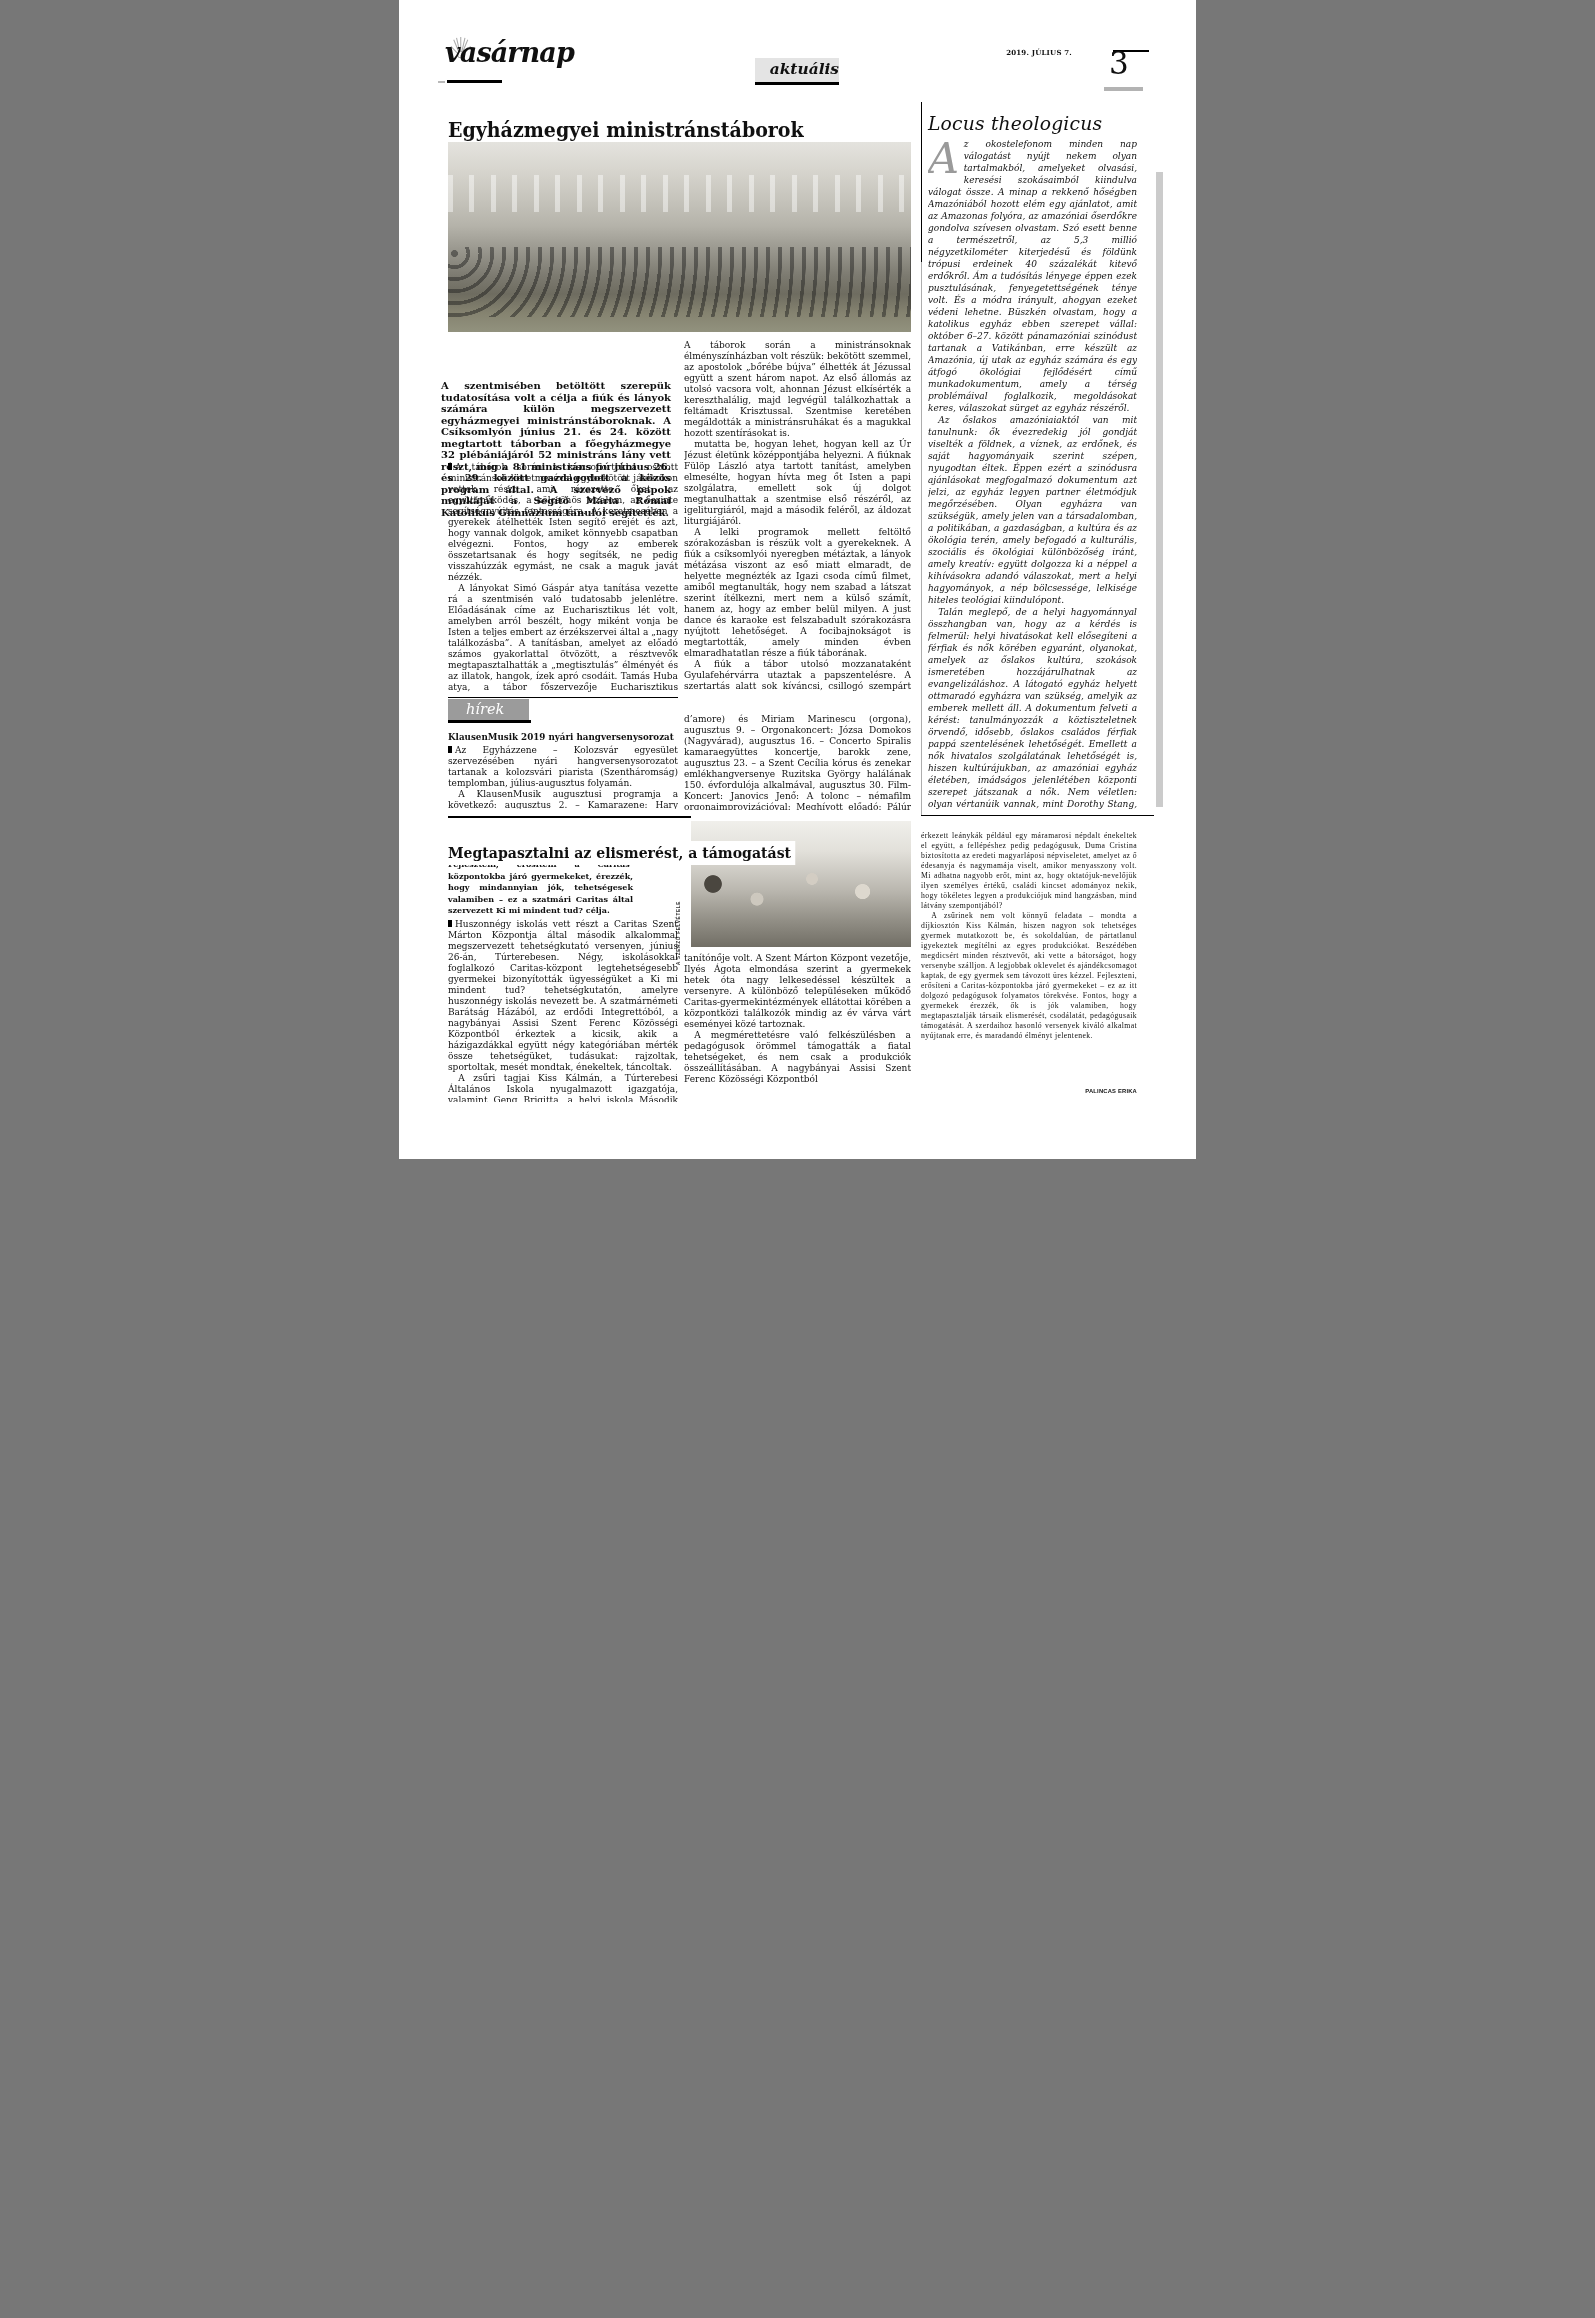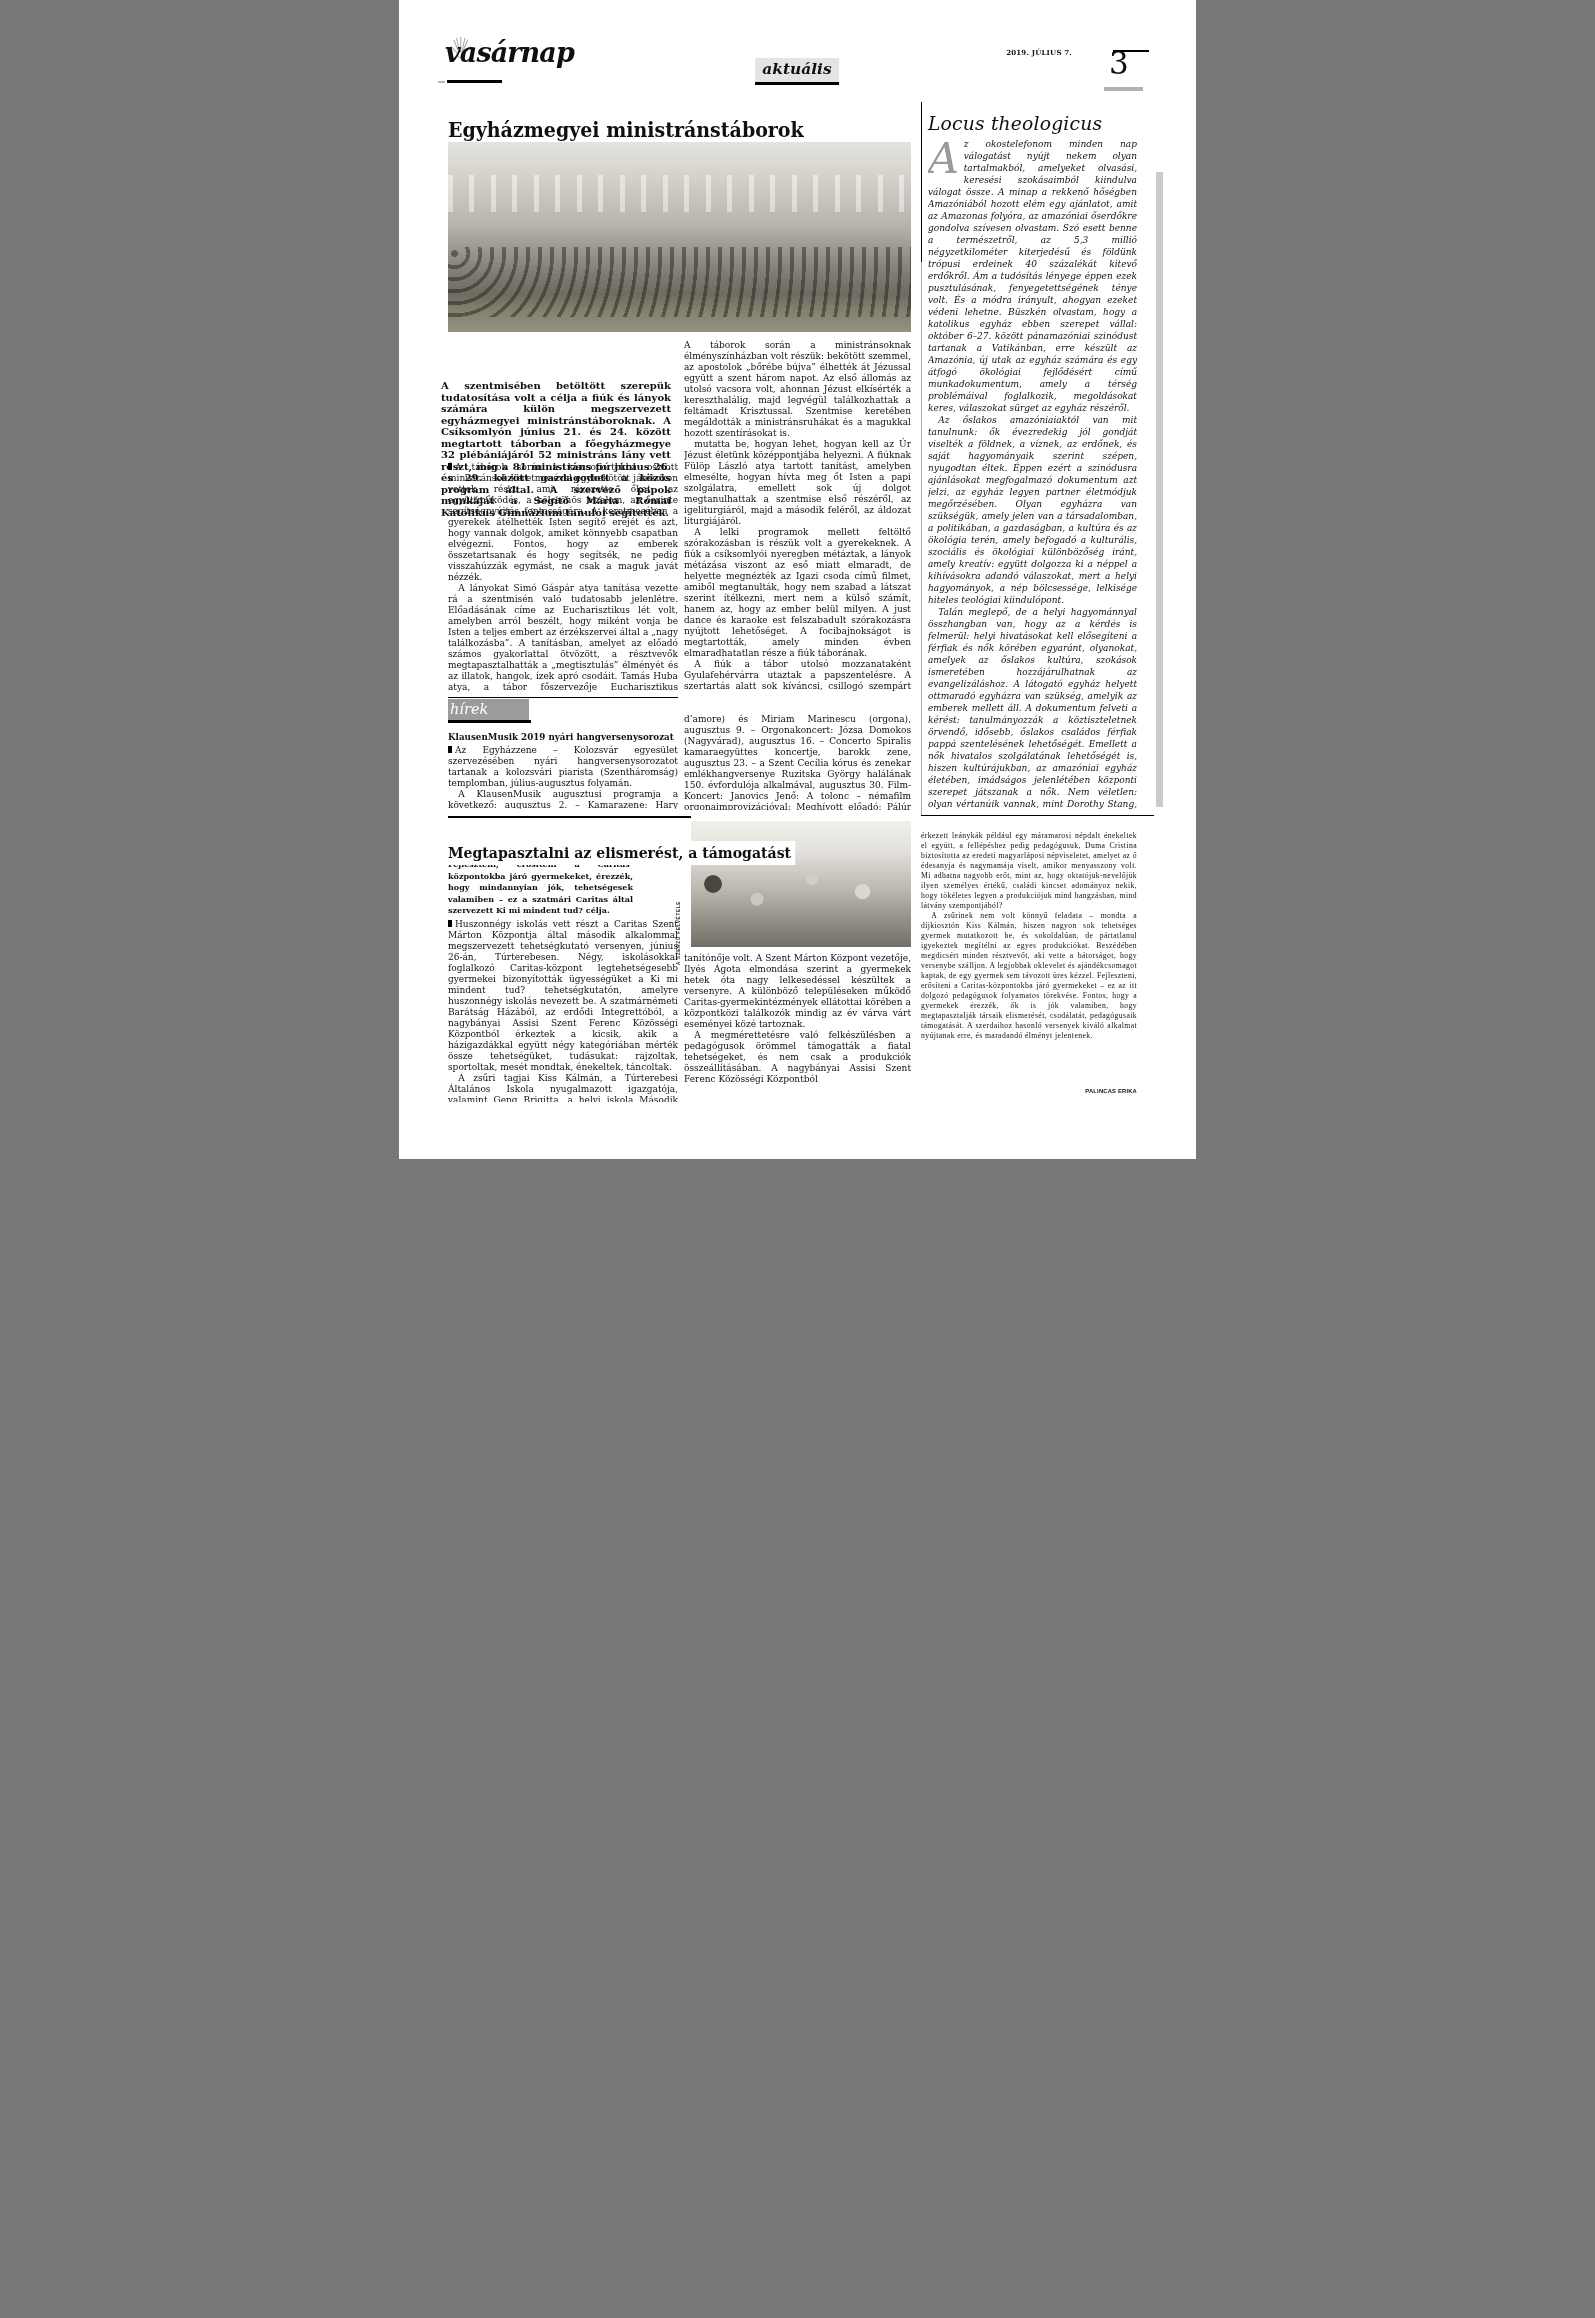--- a/index.html
+++ b/index.html
@@ -12,21 +12,21 @@
   .jtxt{text-align:justify;}
   .jtxt p + p{text-indent:10.3px;}
 
   
   .masthead{left:46px;top:39px;font-size:27px;font-style:italic;font-weight:bold;
             letter-spacing:-0.9px;line-height:1;}
   .rays{left:51px;top:36px;}
   .mast-underline{left:48px;top:80px;width:55px;height:2.8px;}
   .mast-underline-gray{left:39px;top:81px;width:6.5px;height:2.3px;background:#b9b9b9;}
   .section-box{left:356px;top:58px;width:84px;height:24px;background:#e4e4e4;
-               text-align:center;font-style:italic;font-weight:bold;font-size:15.4px;line-height:23.4px;}
+               text-align:right;font-style:italic;font-weight:bold;font-size:15.4px;line-height:23.4px;}
   .section-underline{left:356px;top:82px;width:84px;height:3.3px;}
   .issue-date{left:533px;top:48px;width:140px;text-align:right;font-weight:bold;
               font-size:7px;letter-spacing:0.2px;}
   .corner-tick{left:714px;top:50px;width:36px;height:1.9px;}
   .page-number{left:710px;top:48px;font-size:31px;line-height:1;font-weight:normal;}
   .pagenum-underline{left:705px;top:87px;width:39px;height:4.2px;}
 
   
   .h1{left:49px;top:107px;width:365px;font-size:20px;font-weight:bold;line-height:1.05;
       transform:scaleX(.95);transform-origin:0 50%;white-space:nowrap;}
@@ -58,21 +58,21 @@
       radial-gradient(ellipse 24px 20.6px at 50% 26%, #403b36 0 55%, rgba(0,0,0,0) 60%),
       linear-gradient(180deg,#c9c5bd 0%,#b5b1a8 40%,#908c83 72%,#787269 100%);}
   .locus-caption{font-style:italic;font-size:8.4px;margin-top:2.8px;}
   .locus-ellipse{width:61px;height:6.5px;background:#b9b9b9;border-radius:50%;margin:3.7px auto 0;}
   .dropcap{float:left;font-size:43px;line-height:34px;color:#9a9a9a;font-style:italic;
            margin:2.8px 4.7px 0 0;font-family:"DejaVu Serif",serif;}
 
   
   .news-rule{left:49px;top:697px;width:230px;height:1.4px;}
   .news-badge{left:49px;top:699px;width:81px;height:21.5px;background:#9b9b9b;color:#fff;
-              font-style:italic;font-size:14.5px;line-height:20.6px;padding-left:2px;box-sizing:border-box;}
+              font-style:italic;font-size:14.5px;line-height:20.6px;padding-left:18px;box-sizing:border-box;}
   .news-badge-bar{left:49px;top:720px;width:83px;height:2.8px;}
   .news-title{left:49px;top:732px;width:230px;font-weight:bold;font-size:9px;
               transform:scaleX(.97);transform-origin:0 50%;white-space:nowrap;}
   .newsc1{left:49px;top:745px;width:230px;height:64px;}
   .newsc2{left:285px;top:714px;width:227px;height:96px;}
 
   
   .rule-b-left{left:49px;top:816px;width:243px;height:1.9px;}
   .rule-b-right{left:522px;top:815px;width:233px;height:1.4px;}
   .photo-bottom{left:292px;top:821px;width:220px;height:126px;

